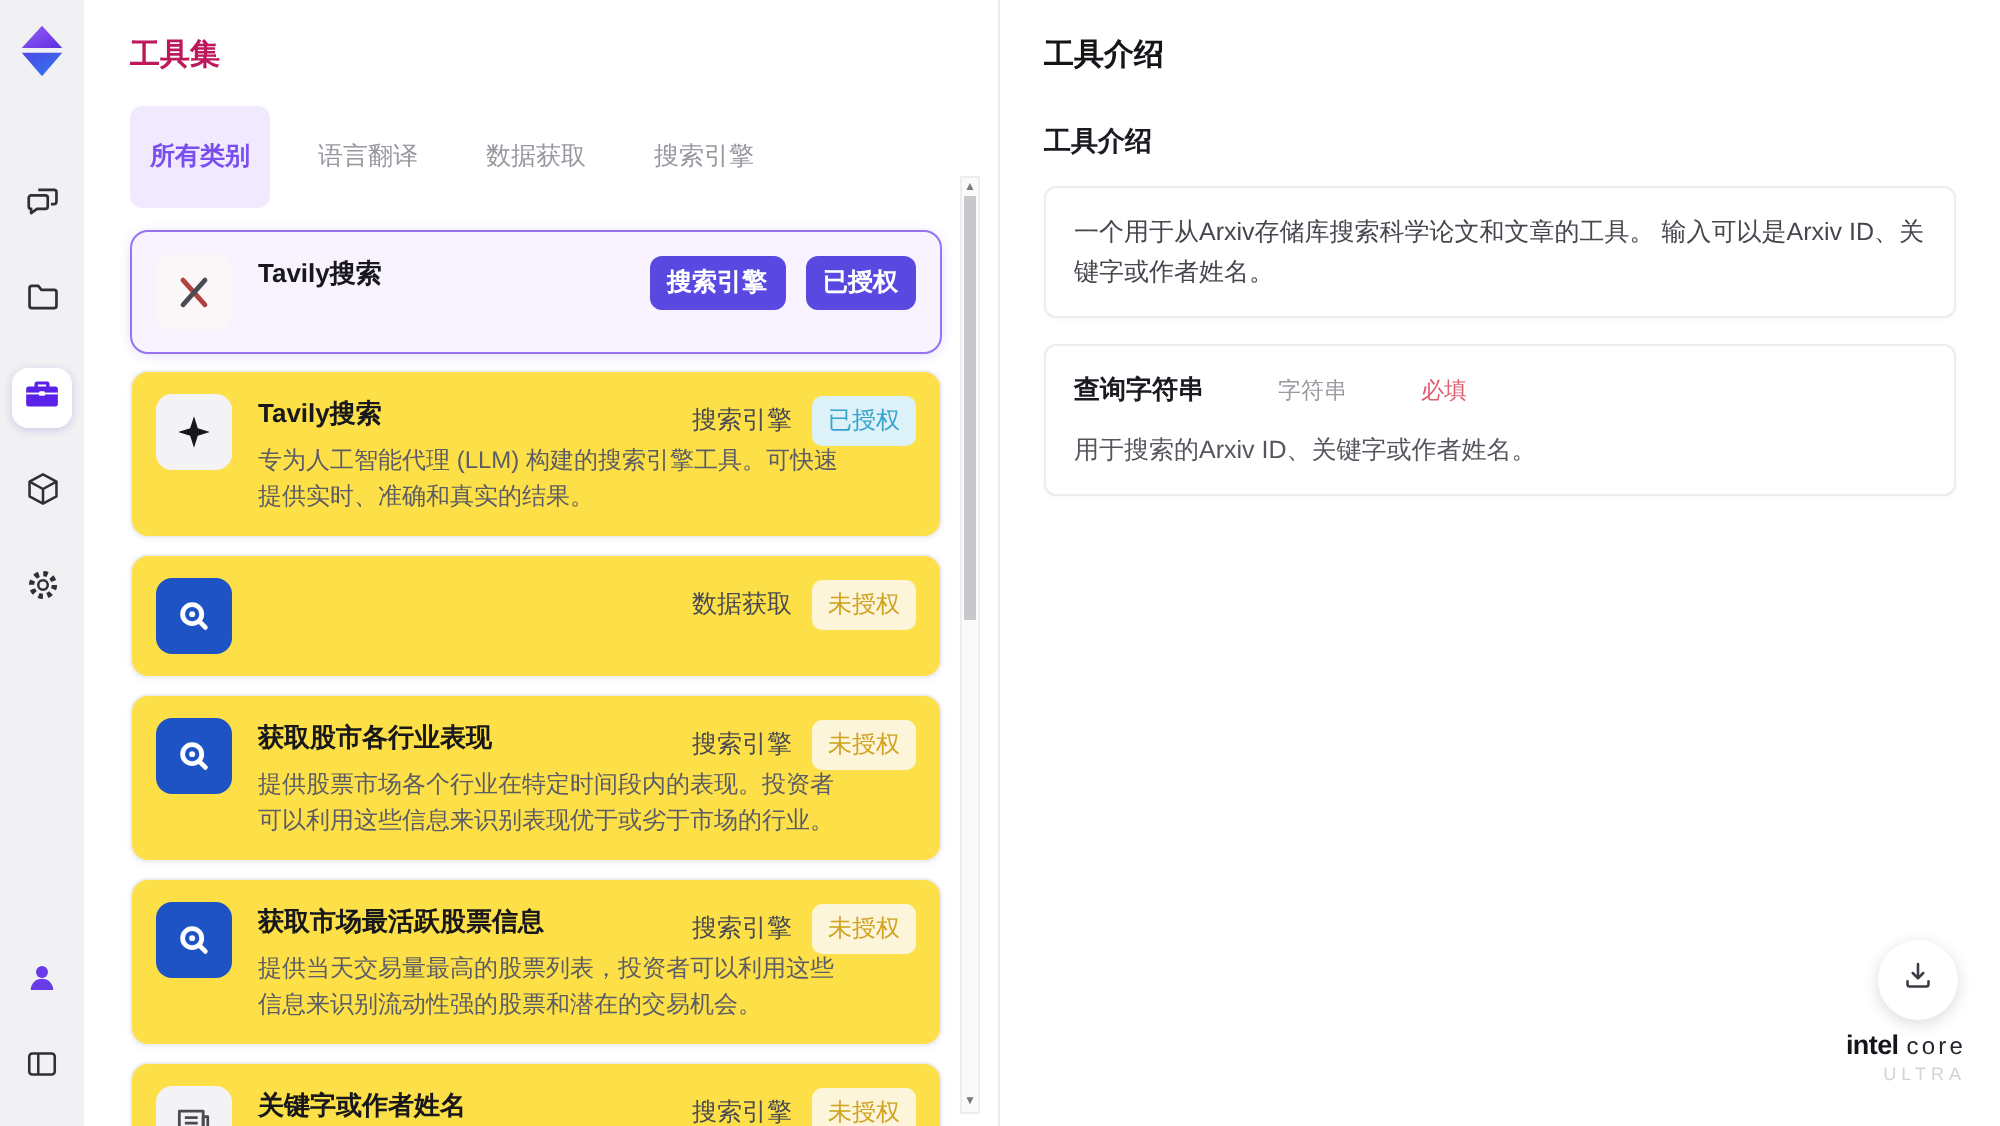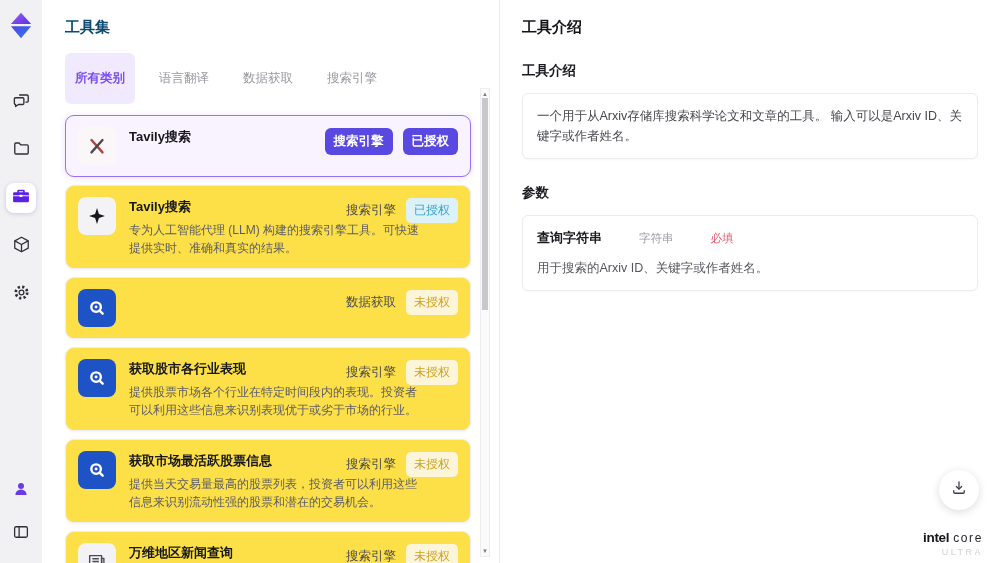--- a/index.html
+++ b/index.html
@@ -13,21 +13,21 @@
   .rail-logo { margin-top:2px; }
   .rail-nav { display:flex; flex-direction:column; gap:18px; align-items:center; margin-top:44px; }
   .rail-item { width:30px; height:30px; display:flex; align-items:center; justify-content:center;
     border-radius:8px; cursor:pointer; }
   .rail-item.active { background:#fff; box-shadow:0 1px 4px rgba(80,40,200,.20); }
   .rail-bottom { margin-top:auto; display:flex; flex-direction:column; gap:13px; align-items:center; }
 
   
   .list-pane { width:458px; flex:none; position:relative; padding:18px 0 0 23px;
     border-right:1px solid #e9e9ee; overflow:hidden; }
-  .page-title { font-size:15px; font-weight:700; color:#0c4a6e; }
+  .page-title { font-size:15px; font-weight:700; color:#be185d; }
   .tabs { display:flex; align-items:center; gap:14px; margin-top:16px; }
   .tab { font-size:12.5px; color:#97979f; padding:17px 10px; border-radius:6px; cursor:pointer; white-space:nowrap; }
   .tab.active { background:#f1e9fd; color:#7a4ff0; font-weight:700; }
 
   .tool-list { margin-top:11px; margin-right:28px; display:flex; flex-direction:column; gap:8px; }
   .card { position:relative; display:flex; gap:13px; padding:11px 12px; border:1px solid #ededf2;
     border-radius:9px; background:#fde047; box-shadow:0 1px 3px rgba(20,20,40,.05); cursor:pointer; }
   .card.selected { border:1.5px solid #9873f0; background:#f8f3fe;
     box-shadow:0 1px 6px rgba(120,80,230,.18); }
   .tool-icon { width:38px; height:38px; border-radius:8px; flex:none;
@@ -63,21 +63,21 @@
     box-shadow:0 1px 2px rgba(0,0,0,.03); }
   .param-head { display:flex; align-items:baseline;gap:30px; }
   .param-name { font-size:13px; font-weight:700; color:#1a1a20; }
   .param-type { font-size:11.5px; color:#9a9aa2; margin-left:7px; }
   .param-required { font-size:11.5px; color:#e25c70; margin-left:7px; }
   .param-desc { margin-top:9px; font-size:12.5px; color:#55555e; }
 
   .fab { position:absolute; right:21px; bottom:53px; width:40px; height:40px; border-radius:50%;
     background:#fff; box-shadow:0 2px 8px rgba(0,0,0,.14); display:flex; align-items:center;
     justify-content:center; cursor:pointer; }
-  .brand { position:absolute; right:17px; bottom:6px; text-align:right; line-height:1.15; }
+  .brand { position:absolute; right:17px; bottom:21px; text-align:right; line-height:1.15; }
   .brand-main { font-size:13.5px; color:#15151c; }
   .brand-intel { font-weight:700; letter-spacing:-.3px; }
   .brand-core { font-weight:400; letter-spacing:1.6px; font-size:12px; color:#26262e; margin-left:4px; }
   .brand-sub { font-size:9px; color:#d2d2d8; letter-spacing:2.5px; margin-top:1px; }
 </style>
 </head>
 <body>
 
 <div class="app">
 
@@ -242,21 +242,21 @@
 
   <div class="card">
     <div class="tool-icon tile-light">
             <svg viewBox="0 0 24 24" width="22" height="22" fill="none" stroke="#4a4a52" stroke-width="1.5" stroke-linejoin="round">
               <path d="M4 5h13v14H6a2 2 0 0 1-2-2Z"></path>
               <path d="M17 8h2.5v9.2A1.8 1.8 0 0 1 17.7 19H17Z"></path>
               <path d="M7 8.5h7M7 11.5h7M7 14.5h4"></path>
             </svg>
           </div>
     <div class="tool-body">
-      <div class="tool-name">万维地区新闻查询</div>
+      <div class="tool-name">关键字或作者姓名</div>
 
     </div>
     <div class="tool-badges">
       <span class="badge badge-category plain">搜索引擎</span>
       <span class="badge badge-auth warning">未授权</span>
     </div>
   </div>
 </div>
 
     <div class="scrollbar">
@@ -267,21 +267,20 @@
   </main>
 
   <section class="detail-pane">
     <h2 class="detail-title">工具介绍</h2>
 
     <h3 class="section-heading">工具介绍</h3>
     <div class="info-box">
       <span>一个用于从Arxiv存储库搜索科学论文和文章的工具。 输入可以是Arxiv ID、关键字或作者姓名。</span>
     </div>
 
-    <h3 class="section-heading">参数</h3>
     <div class="info-box">
       <div class="param-head">
         <span class="param-name">查询字符串</span>
         <span class="param-type">字符串</span>
         <span class="param-required">必填</span>
       </div>
       <div class="param-desc">用于搜索的Arxiv ID、关键字或作者姓名。</div>
     </div>
 
     <div class="fab">

